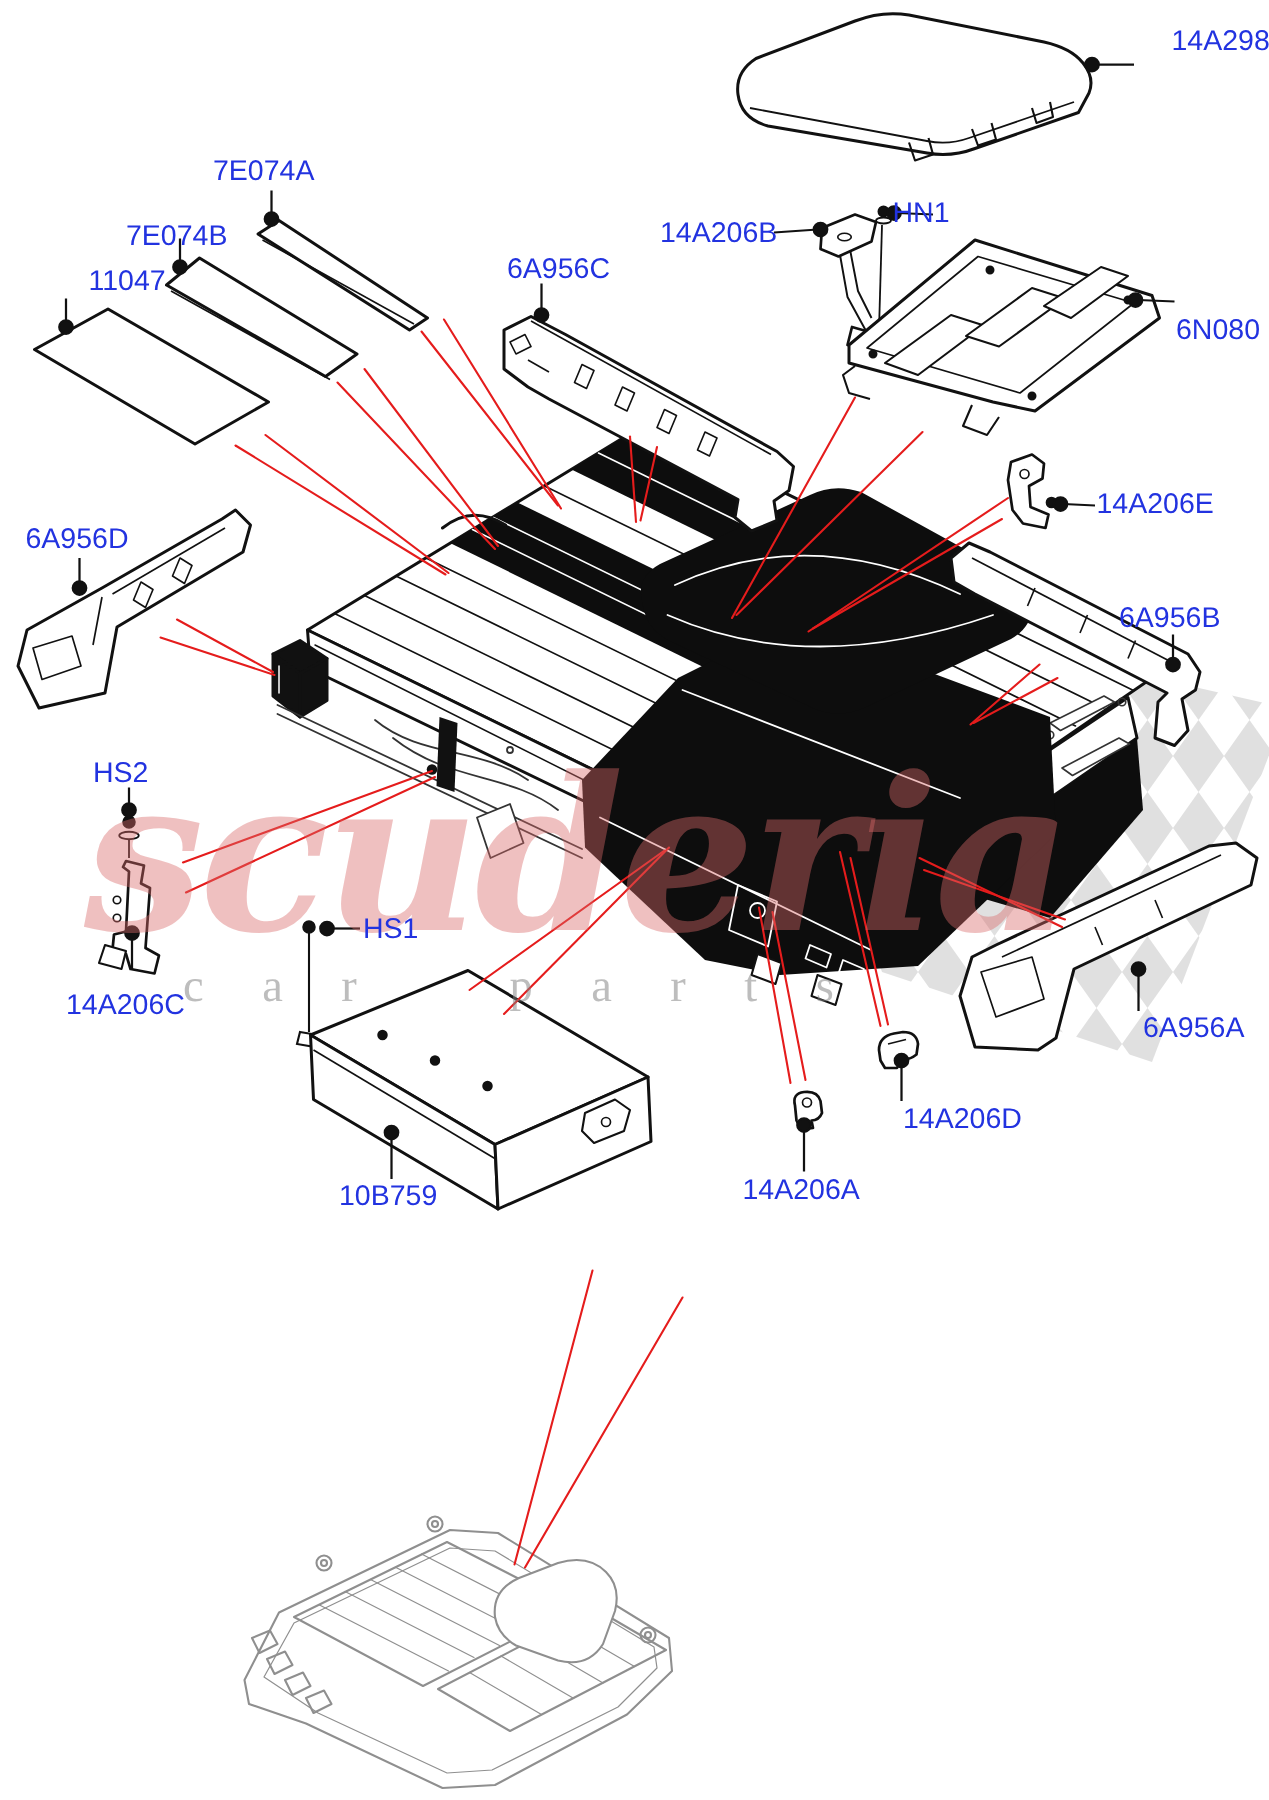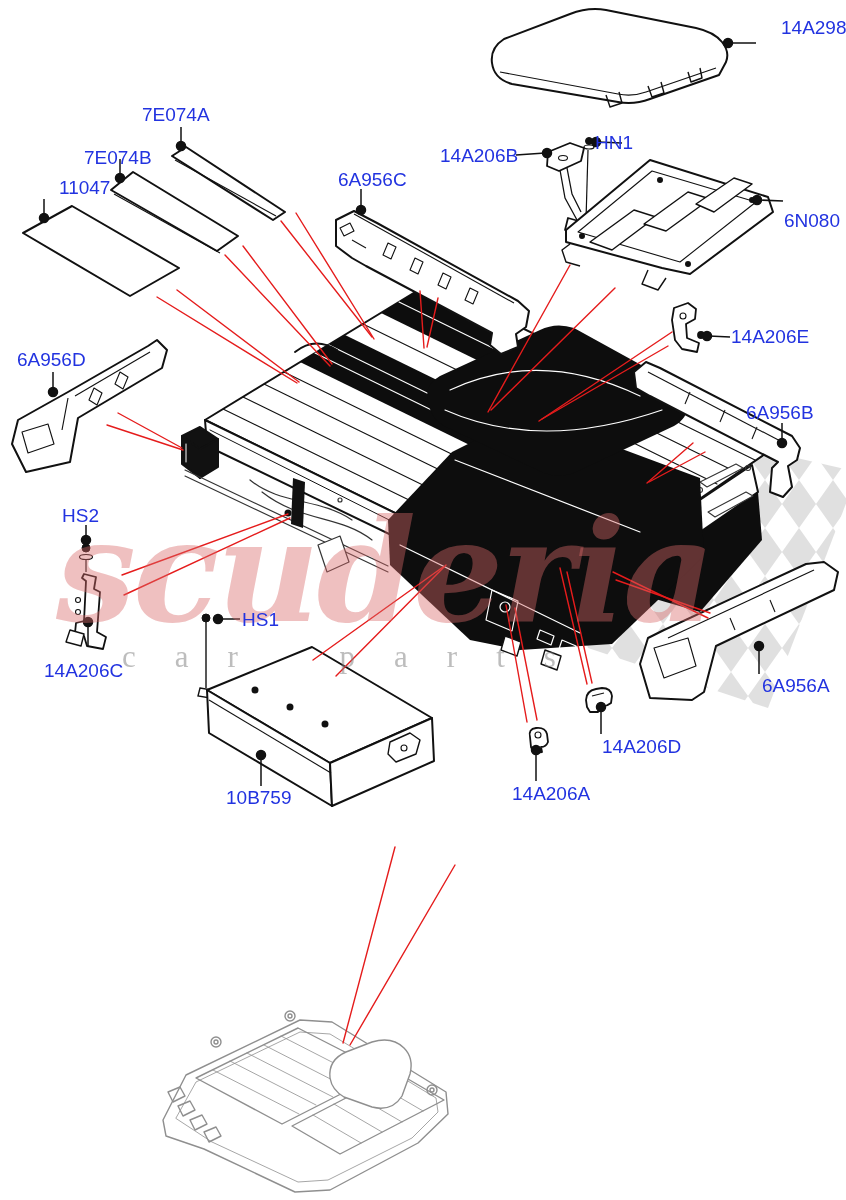--- a/index.html
+++ b/index.html
@@ -371,16 +371,16 @@
 <div class="part-label" style="left:595px;top:133px;">HN1</div>
 <div class="part-label" style="left:784px;top:191px;margin-top:20px;">6N080</div>
 <div class="part-label" style="left:731px;top:327px;">14A206E</div>
 <div class="part-label" style="left:17px;top:350px;">6A956D</div>
 <div class="part-label" style="left:746px;top:403px;text-align:center;">6A956B</div>
 <div class="part-label" style="left:62px;top:506px;">HS2</div>
 <div class="part-label" style="left:44px;top:661px;">14A206C</div>
 <div class="part-label" style="left:242px;top:610px;">HS1</div>
 <div class="part-label" style="left:226px;top:788px;">10B759</div>
 <div class="part-label" style="left:560px;top:737px;margin-left:42px;">14A206D</div>
-<div class="part-label" style="left:512px;top:784px;">14A206A</div>
+<div class="part-label" style="left:495px;top:784px;">14A206A</div>
 <div class="part-label" style="left:722px;top:676px;margin-left:40px;">6A956A</div>
 
 </div>
 
 </body></html>

